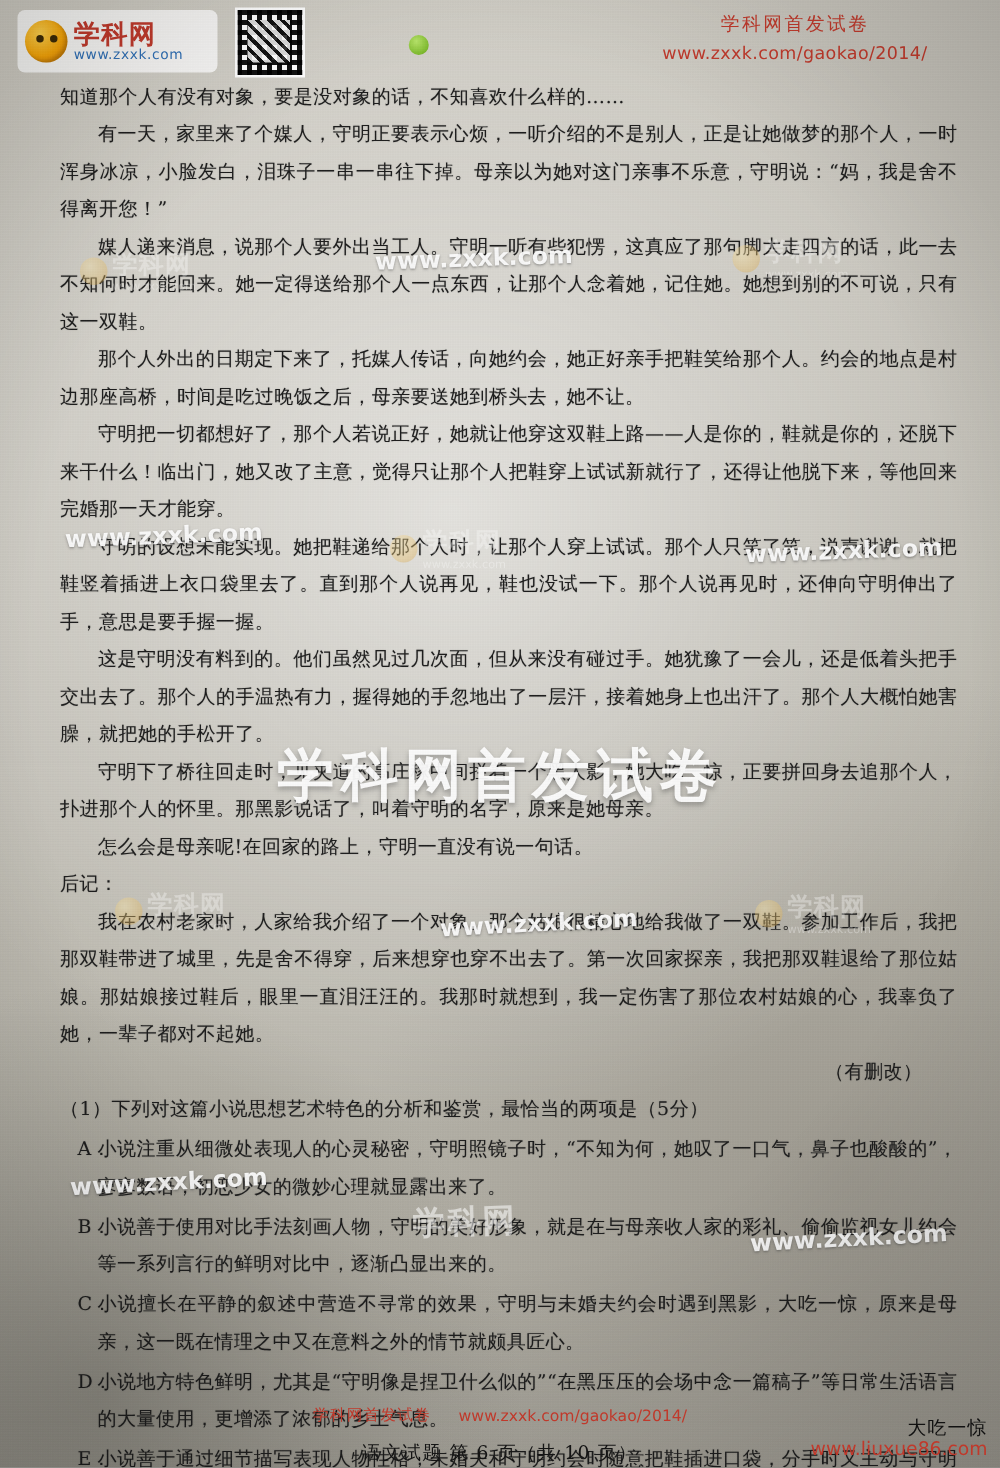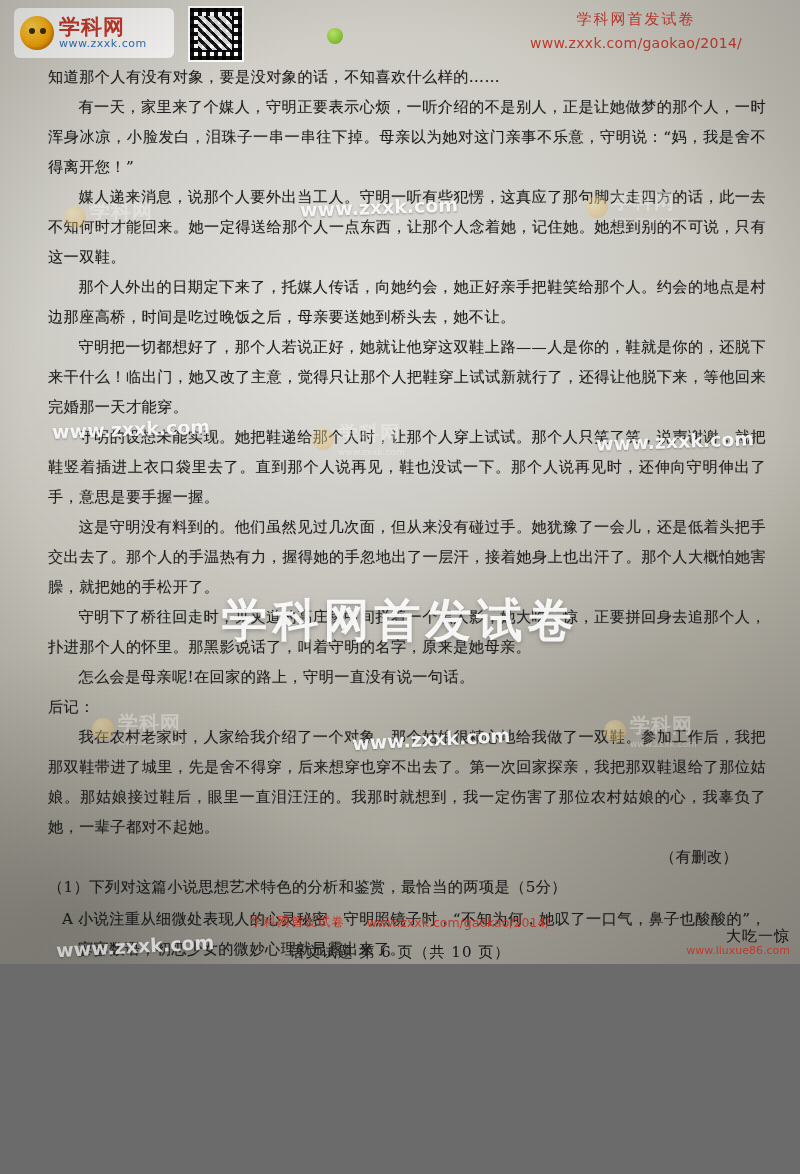--- a/index.html
+++ b/index.html
@@ -3,21 +3,21 @@
 <meta charset="utf-8">
 <style>
   html, body {
     margin: 0;
     padding: 0;
     background: #6b6b6b;
   }
   .page {
     position: relative;
     width: 800px;
-    height: 964px;
+    height: 1174px;
     overflow: hidden;
     background: #b8b5ad;
     font-family: "DejaVu Sans", "Liberation Sans", sans-serif;
   }
   
   .paper {
     position: absolute;
     inset: 0;
     background:
       radial-gradient(ellipse 90% 60% at 45% 35%, rgba(255,255,255,0.55), rgba(255,255,255,0.0) 70%),
@@ -201,21 +201,21 @@
     margin-top: 36px;
   }
   .liuxue {
     position: absolute;
     right: 10px;
     bottom: 6px;
     text-align: right;
     line-height: 1.15;
   }
   .liuxue .l1 { font-size: 15px; color: #111; letter-spacing: 1px; }
-  .liuxue .l2 { font-size: 11px; color: #c0392b; }
+  .liuxue .l2 { font-size: 15px; color: #c0392b; }
 
   
   .wm {
     position: absolute;
     pointer-events: none;
     white-space: nowrap;
     font-family: "DejaVu Sans", "Liberation Sans", sans-serif;
   }
   .wm-url {
     color: rgba(255,255,255,0.92);

